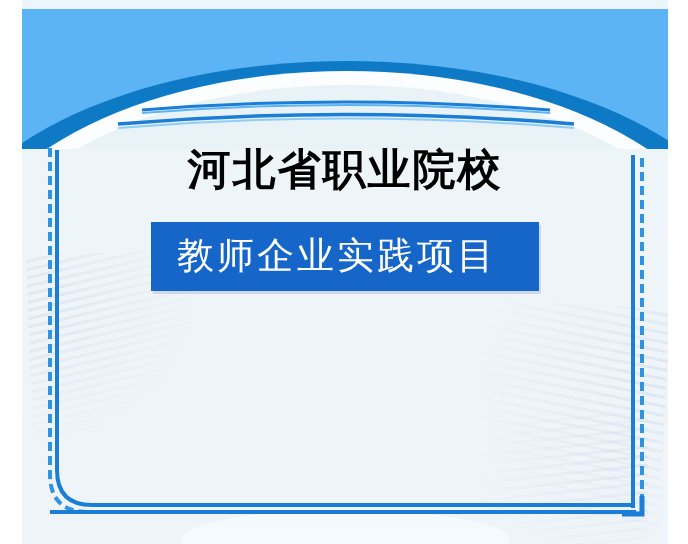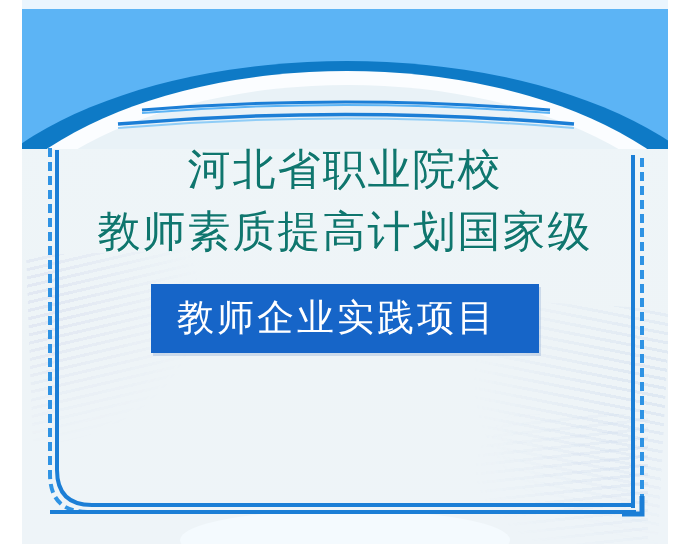--- a/index.html
+++ b/index.html
@@ -175,22 +175,22 @@
 
   
   .content {
     position: absolute;
     left: 0;
     top: 138px;
     width: 646px;
     text-align: center;
   }
   .title {
-    color: #0f766e;
-    font-weight: normal;
+    color: #000000;
+    font-weight: bold;
     font-size: 43px;
     line-height: 62px;
     letter-spacing: 2px;
     margin: 0;
     padding: 0 46px;
     text-shadow: 0 1px 0 rgba(255,255,255,.6);
   }
   .title-line { display: block; white-space: nowrap; }
 
   .banner-wrap {
@@ -251,21 +251,20 @@
       <path d="M 611 155 L 611 508" fill="none" stroke="#1b7ed6" stroke-width="4"></path>
 
       <path d="M 620 158 L 620 514" fill="none" stroke="#2f93e4" stroke-width="4" stroke-dasharray="9 5"></path>
 
       <path d="M 620 496 L 620 514 L 600 514" fill="none" stroke="#1b7ed6" stroke-width="5"></path>
     </svg>
 
     <div class="content">
       <h1 class="title">
         <span class="title-line">河北省职业院校</span>
-        <span class="title-line">教师素质提高计划国家级</span>
       </h1>
 
       <div class="banner-wrap">
         <div class="banner">教师企业实践项目</div>
       </div>
     </div>
 
   </div>
 </div>
 

